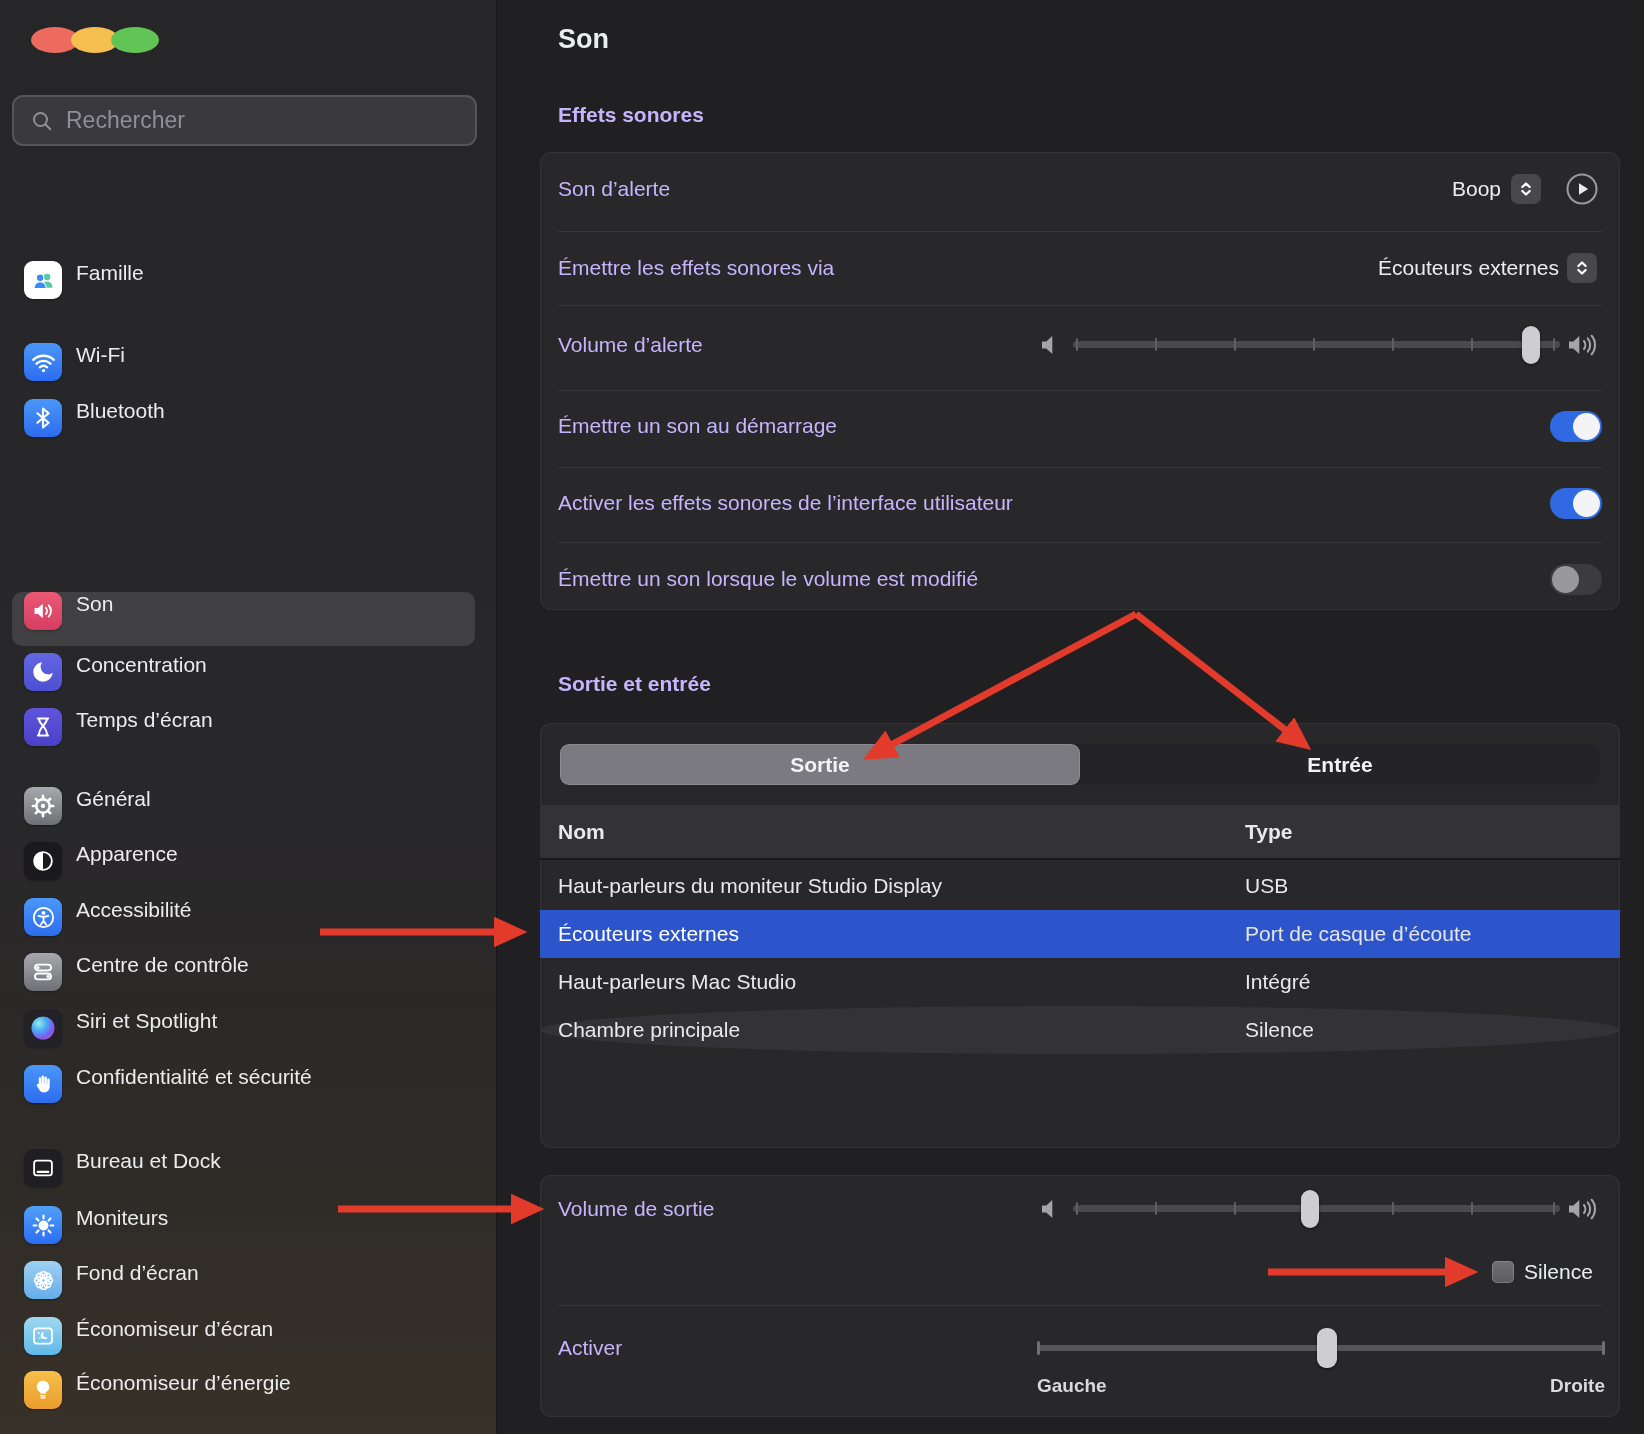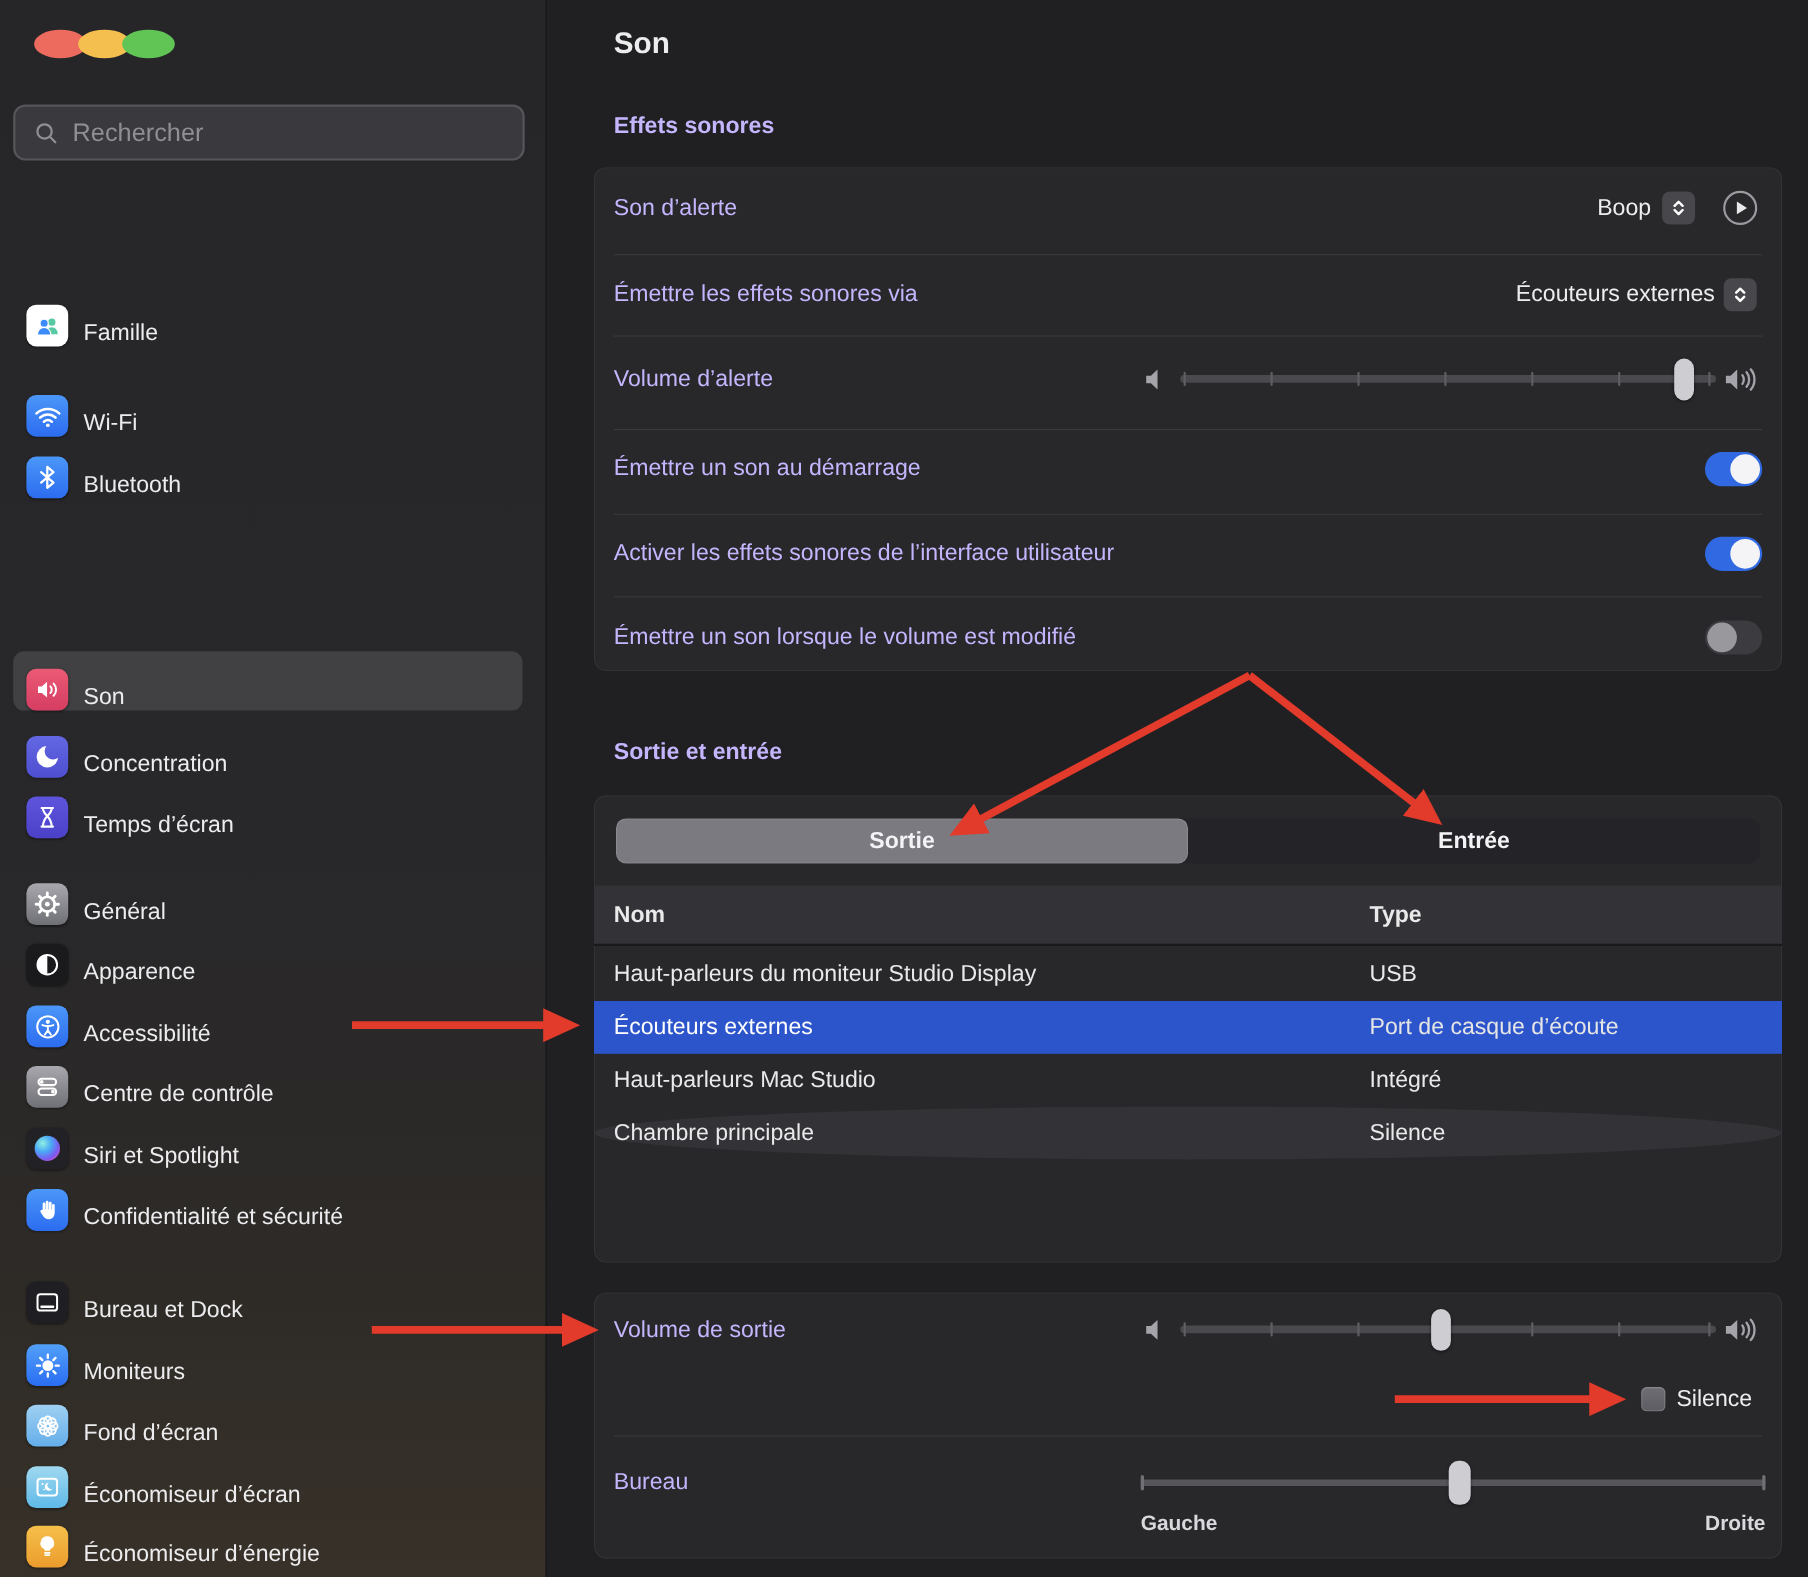--- a/index.html
+++ b/index.html
@@ -13,21 +13,21 @@
     border-right:1px solid #161618; }
   .light { position:absolute; top:27px; width:26px; height:26px; border-radius:50%;padding-left:48px; }
   .light.red    { left:31px;  background:#ed6a5e; }
   .light.yellow { left:71px;  background:#f4bf4f; }
   .light.green  { left:111px; background:#61c555; }
   .searchbox { position:absolute; left:12px; top:95px; width:465px; height:51px;
     background:#3a3a3e; border:2px solid #55555a; border-radius:11px;
     display:flex; align-items:center; padding-left:16px; gap:12px; }
   .searchbox .ph { color:#8f8f95; font-size:23px; }
   .side-item { position:absolute; left:0; width:475px; height:54px;
-    display:flex; align-items:flex-end; padding-left:24px; gap:14px; }
+    display:flex; align-items:flex-start; padding-left:24px; gap:14px; }
   .side-item.selected { left:12px; width:463px; padding-left:12px; background:#414144; border-radius:10px; }
   .side-item .label { color:#ececee; font-size:21px; white-space:nowrap; }
   .tile { width:38px; height:38px; border-radius:9px; flex:0 0 38px;
     display:flex; align-items:center; justify-content:center;
     box-shadow:0 1px 2px rgba(0,0,0,.35); }
 
   
   .page-title { position:absolute; left:558px; top:24px; font-size:27px; font-weight:700; color:#eceded; }
   .section-h { position:absolute; left:558px; font-size:21px; font-weight:700; color:#c4b5fd; }
   .card { position:absolute; left:540px; width:1080px; background:#28282b; border-radius:11px;
@@ -389,21 +389,21 @@
     </div>
     <svg class="icon-svg" style="position:absolute; left:1026px; top:19px" width="40" height="30" viewBox="0 0 40 30">
         <path d="M3 11.5 h4.3 L13.3 6 v18 L7.3 18.5 H3 Z" fill="#a4a4aa"></path>
         <path d="M18 11 c1.7 2.2 1.7 5.8 0 8 M21.8 8.4 c3.1 3.7 3.1 9.5 0 13.2 M25.6 5.8 c4.5 5.1 4.5 13.3 0 18.4" stroke="#a4a4aa" stroke-width="2.1" fill="none" stroke-linecap="round"></path>
       </svg>
 
     <span class="checkbox" style="left:952px; top:86px"></span>
     <span class="rvalue" style="left:984px; top:97px">Silence</span>
     <div class="sep" style="top:130px"></div>
 
-    <span class="rlabel" style="top:173px">Bureau</span>
+    <span class="rlabel" style="top:173px">Activer</span>
     <div class="btrack" style="left:497px; top:170px; width:568px">
       <span class="cap" style="left:0"></span>
       <span class="cap" style="right:0"></span>
       <span class="thumb-v" style="left:51%; width:20px; height:40px"></span>
     </div>
     <span class="blabel" style="left:497px; top:211px">Gauche</span>
     <span class="blabel" style="right:15px; top:211px">Droite</span>
   </div>
 
   <svg class="arrows" width="1644" height="1434" viewBox="0 0 1644 1434">

